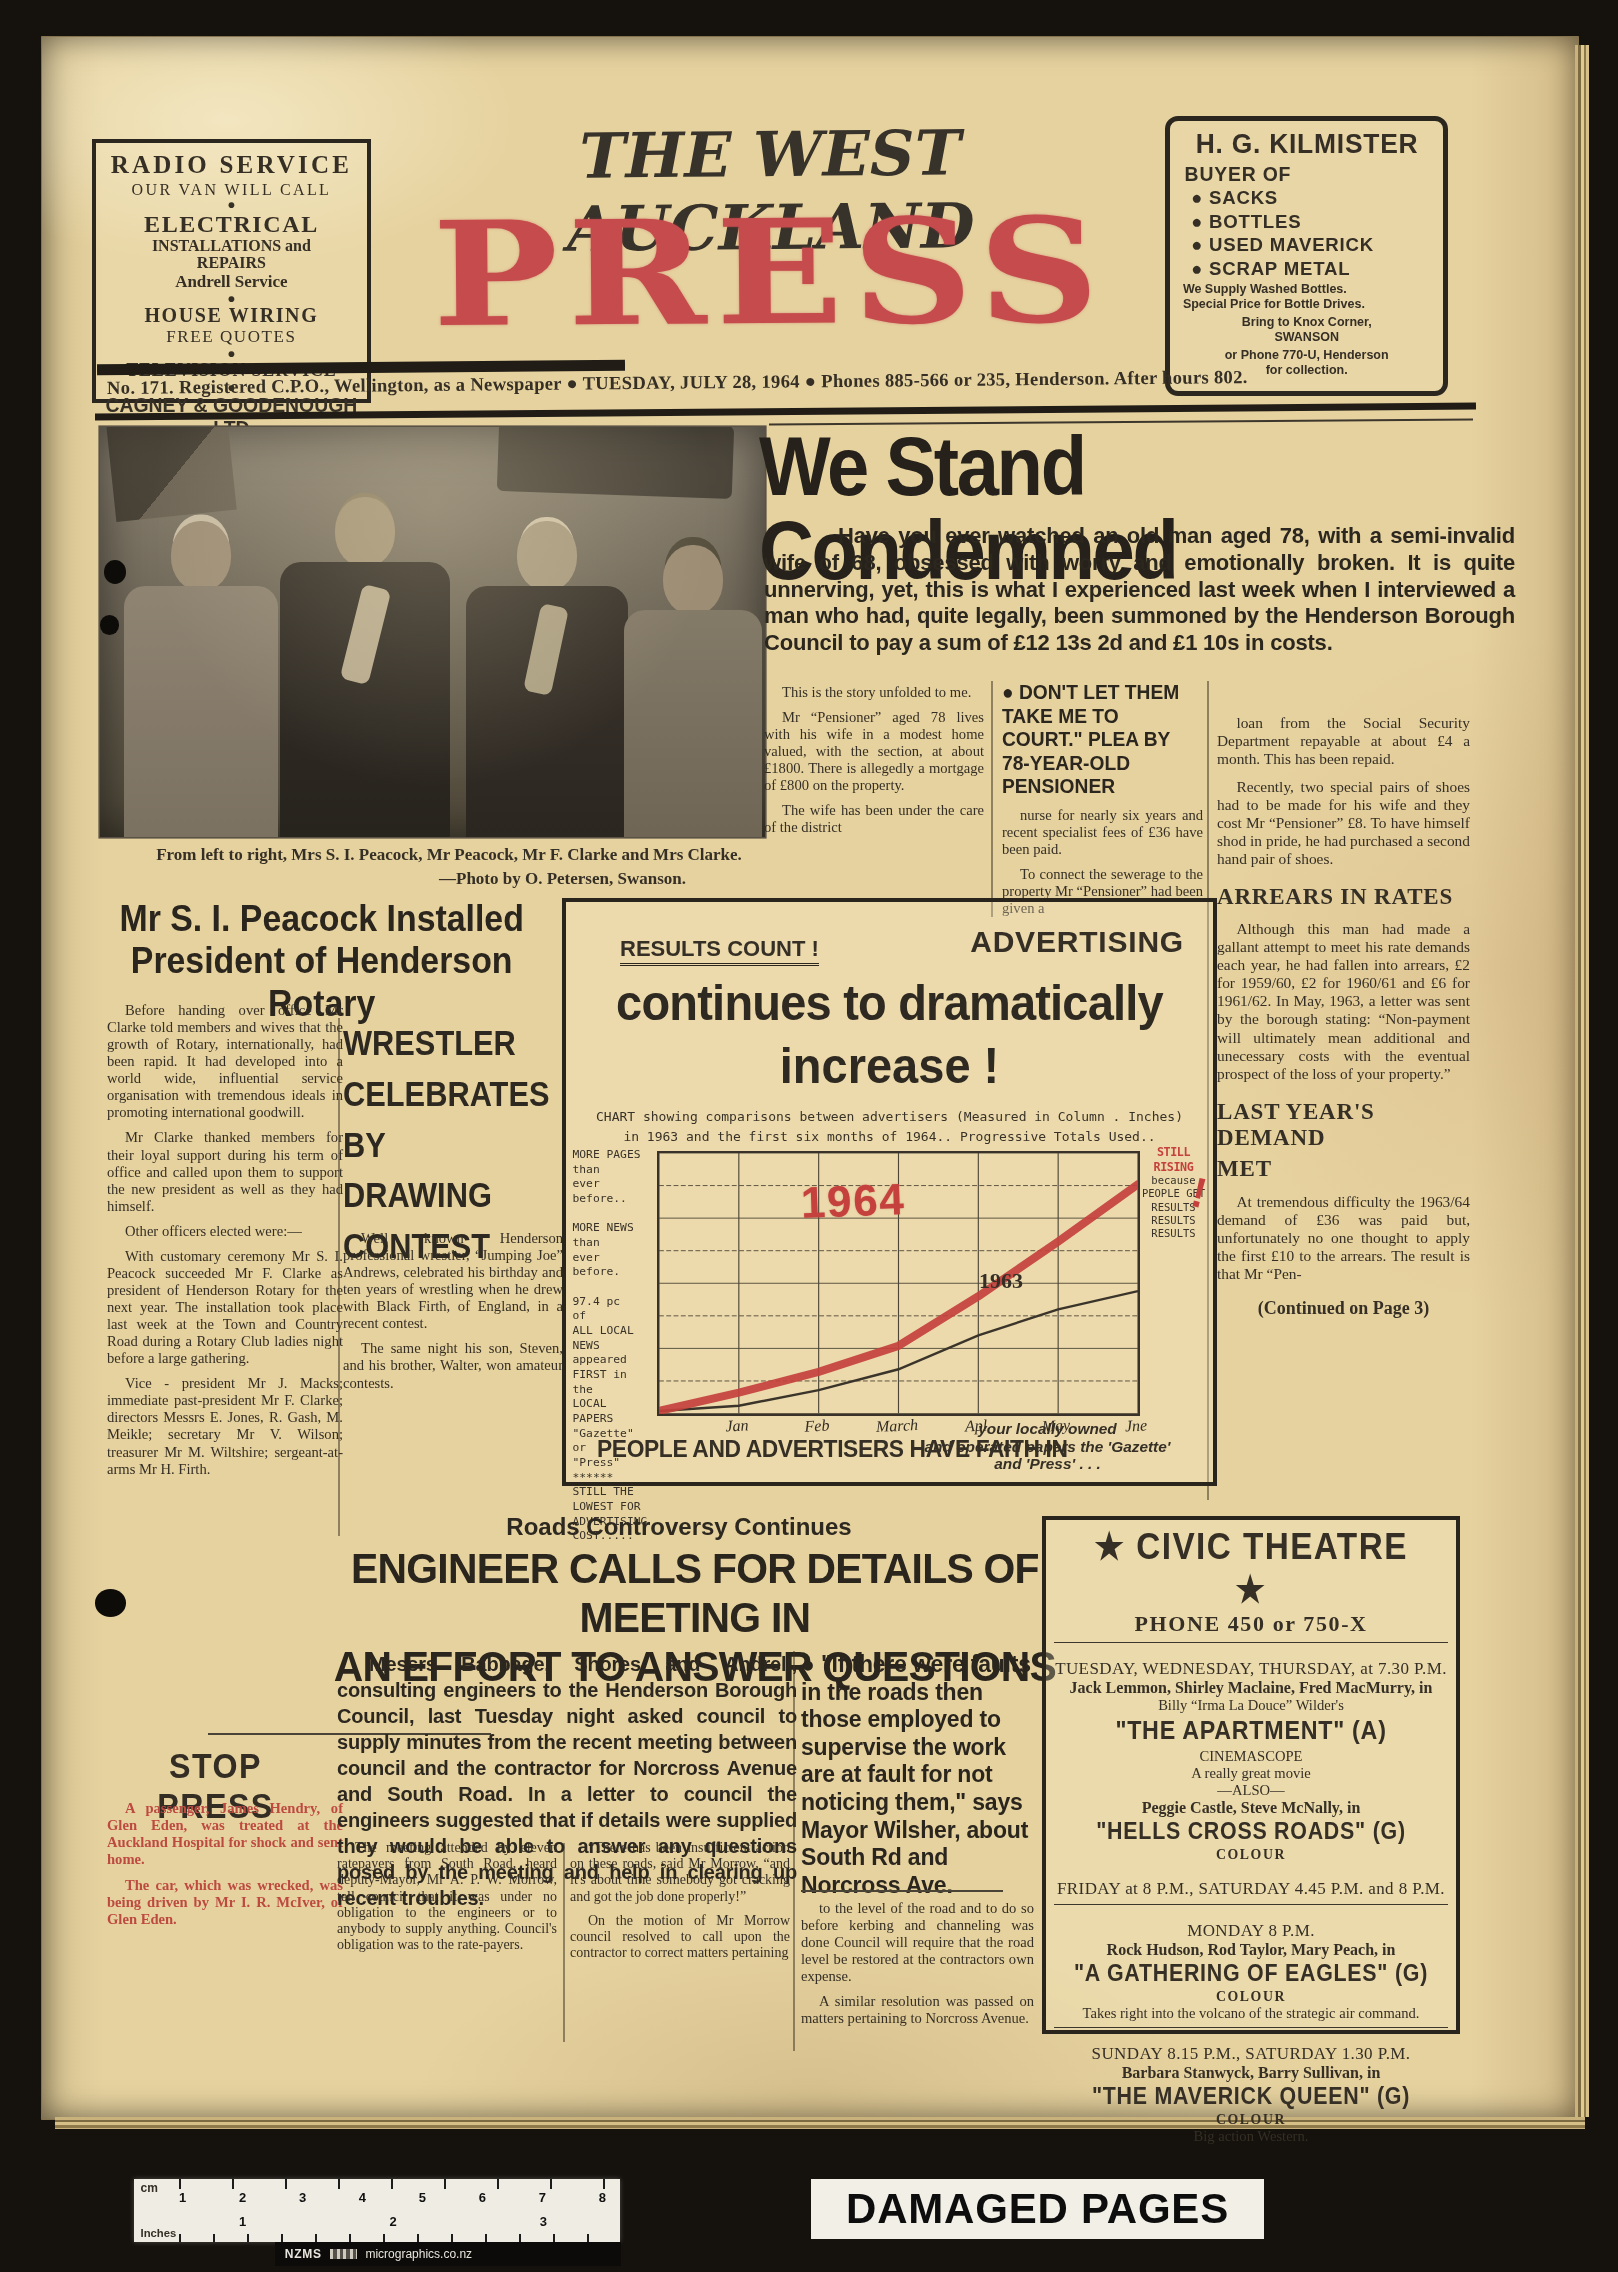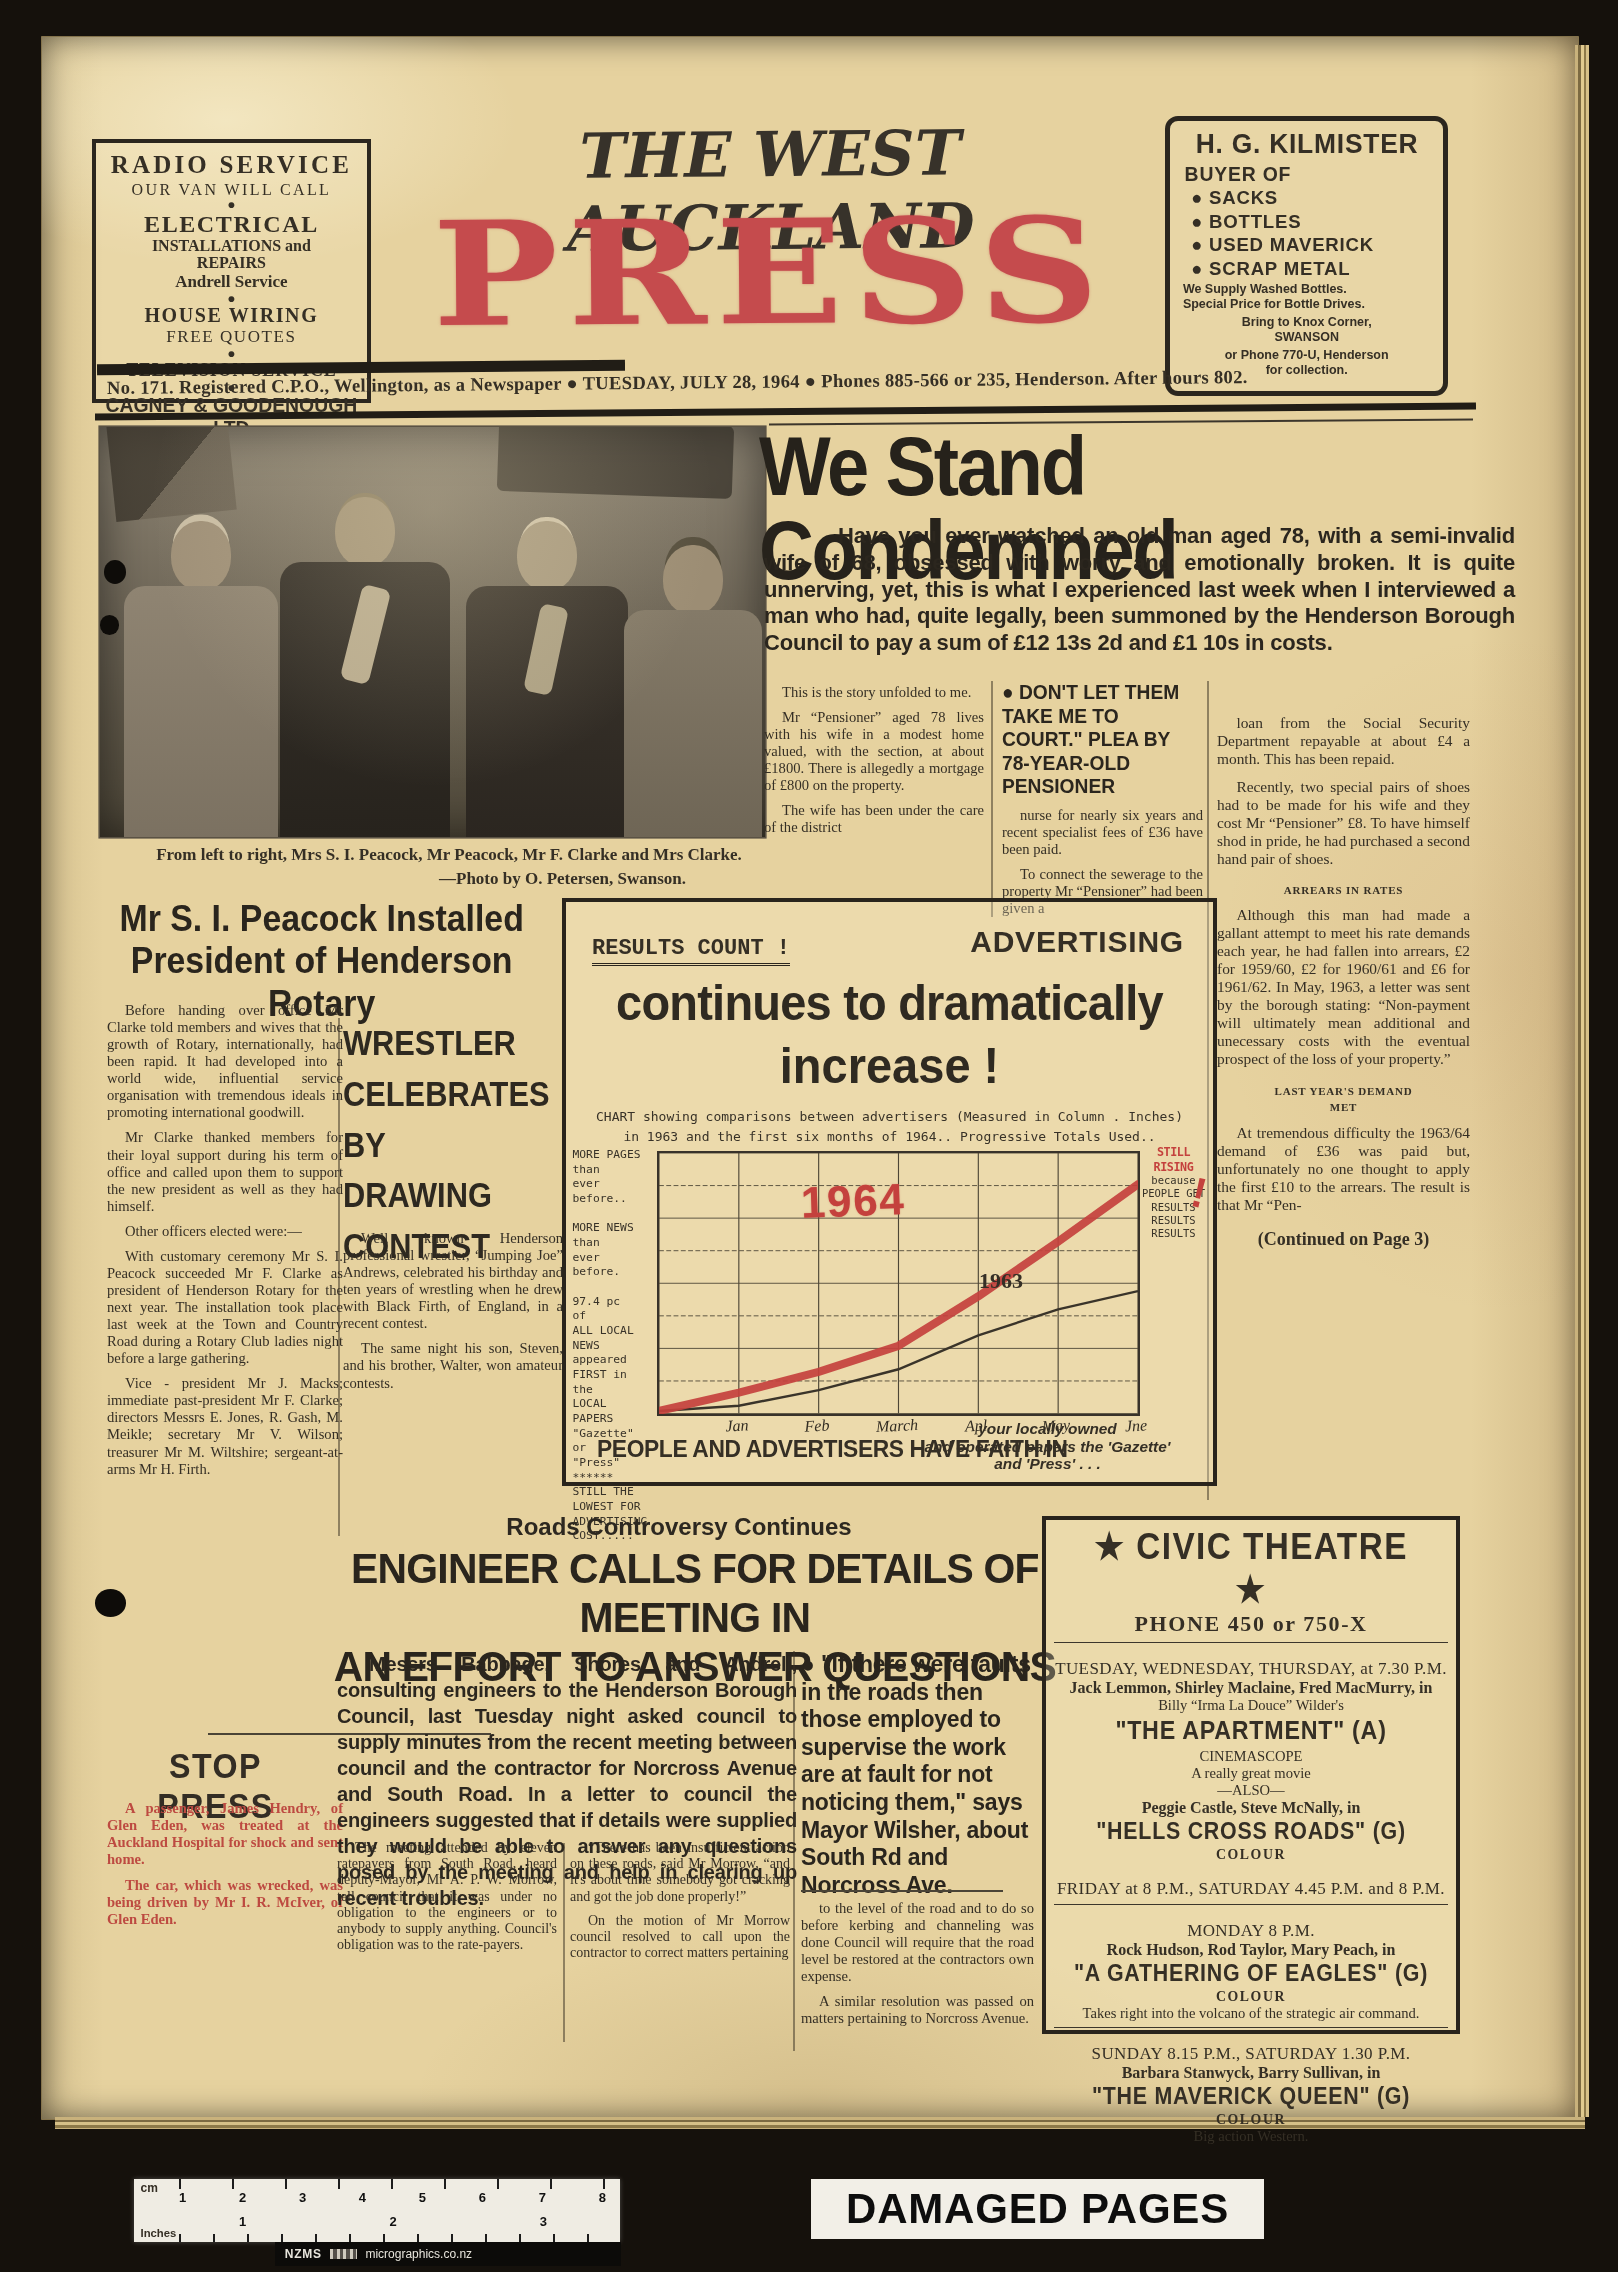--- a/index.html
+++ b/index.html
@@ -78,38 +78,38 @@
               font-size:22px;line-height:1.22;text-align:justify;text-indent:74px;color:#2b261e;letter-spacing:-0.2px;}
   .bodycol{font-size:14.6px;line-height:1.17;text-align:justify;}
   .bodycol p{margin:0 0 8px;text-indent:18px;}
   .bodycol p:first-child{text-indent:18px;}
   #cond-col1{left:722px;top:647px;width:220px;}
   #cond-col2{left:960px;top:644px;width:201px;}
   #cond-col2 .chead{font-family:"Liberation Sans",sans-serif;font-weight:bold;font-size:20px;line-height:1.18;
                     text-align:left;color:#2b261e;margin-bottom:8px;text-indent:0;transform:scaleX(.96);transform-origin:left;}
   #cond-col3{left:1175px;top:677px;width:253px;font-size:15.4px;}
   #cond-col3 p{margin:0 0 9.7px;text-indent:19.4px;}
-  .subhead{font-weight:bold;text-align:center;font-size:11px;letter-spacing:0.8px;margin:16px 0 9.7px;text-indent:0!important;}
+  .subhead{font-weight:bold;text-align:left;font-size:23px;letter-spacing:0.8px;margin:16px 0 9.7px;text-indent:0!important;}
   #continued{font-weight:bold;text-align:center;font-size:18px;margin-top:14.6px;text-indent:0!important;}
   .vr{position:absolute;width:1.6px;background:rgba(56,48,34,.5);}
   
   #pk-head{left:63px;top:861px;width:461px;text-align:center;font-family:"Liberation Sans",sans-serif;
            font-weight:bold;font-size:36px;line-height:1.18;color:#2a251d;transform:scaleX(.94);transform-origin:left;}
   #pk-body{left:65px;top:965px;width:236px;}
   #sp-rule{left:166px;top:1696px;width:283px;height:2.4px;background:#4a4436;}
   #sp-title{left:65px;top:1709px;width:236px;text-align:center;font-family:"Liberation Sans",sans-serif;
             font-weight:bold;font-size:35px;letter-spacing:1.6px;color:#332d24;transform:scaleX(.92);transform-origin:left;}
   #sp-body{left:65px;top:1763px;width:236px;color:#bd4a41;font-weight:bold;font-size:14.6px;line-height:1.17;}
   #sp-body p{margin:0 0 9px;text-indent:18px;text-align:justify;}
   #wr-head{left:301px;top:981px;width:222px;font-family:"Liberation Sans",sans-serif;font-weight:bold;
            font-size:35px;line-height:1.45;color:#2e2920;transform:scaleX(.88);transform-origin:left;}
   #wr-body{left:301px;top:1193px;width:220px;}
   
   #adbox{left:520px;top:861px;width:647px;height:580px;border:4px solid #29241c;background:rgba(252,242,208,.28);}
-  #adbox .results{position:absolute;left:26px;top:34px;font-family:Liberation Mono, monospace;font-weight:bold;font-size:22px;}
+  #adbox .results{position:absolute;left:54px;top:34px;font-family:Liberation Sans, sans-serif;font-weight:bold;font-size:22px;}
   #adbox .results span{border-bottom:3.2px double #2b261e;padding-bottom:2.4px;}
   #adbox .advertising{position:absolute;right:29px;top:23px;font-family:"Liberation Sans",sans-serif;font-weight:bold;font-size:30px;letter-spacing:0.8px;}
   #adbox .h1{position:absolute;left:0;top:73px;width:100%;text-align:center;font-family:"Liberation Sans",sans-serif;
              font-weight:bold;font-size:47px;color:#2f2a21;letter-spacing:-0.8px;transform:scaleY(1.05);}
   #adbox .h2{position:absolute;left:0;top:136px;width:100%;text-align:center;font-family:"Liberation Sans",sans-serif;
              font-weight:bold;font-size:47px;color:#2f2a21;transform:scaleY(1.05);}
   #adbox .cap{position:absolute;left:0;width:100%;text-align:center;font-family:"DejaVu Sans Mono",monospace;font-size:13px;color:#383228;}
   #adbox .cap1{top:207px;} #adbox .cap2{top:227px;}
   #ad-left{position:absolute;left:6.5px;top:246px;width:81px;font-family:"DejaVu Sans Mono",monospace;
            font-size:11.3px;line-height:1.3;white-space:pre-line;color:#383228;}

